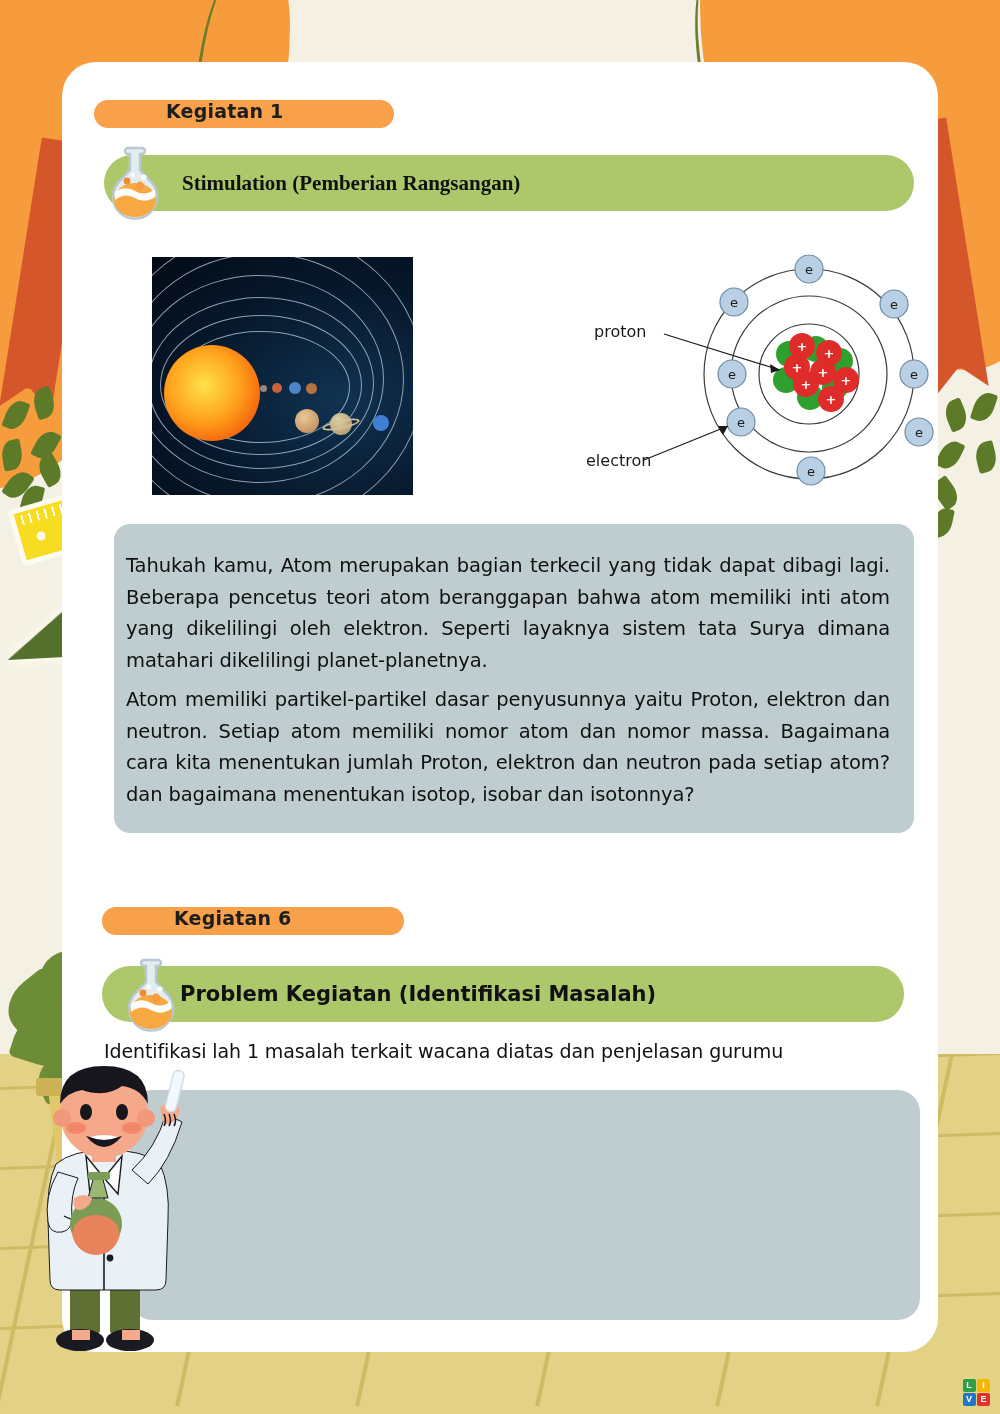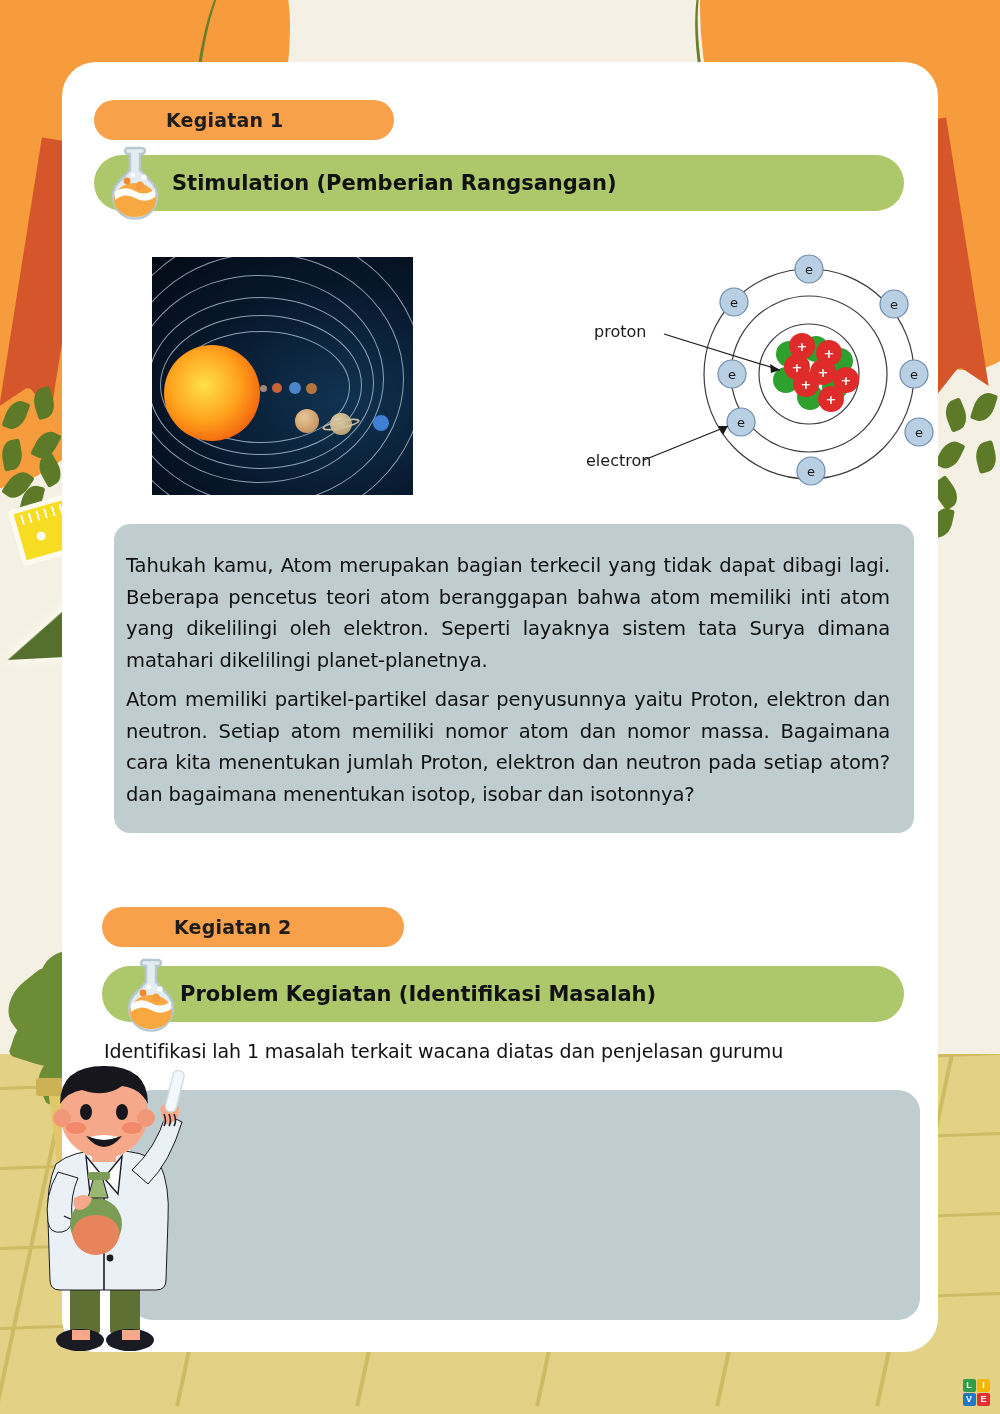--- a/index.html
+++ b/index.html
@@ -106,22 +106,22 @@
 
   
   .card {
     position:absolute; left:62px; top:62px; width:876px; height:1290px;
     background:#ffffff; border-radius:34px;
     box-shadow:0 0 0 0 rgba(0,0,0,0);
   }
 
   
   .pill-orange {
-    position:absolute; height:40px; background:#f9a14a;
-    border-radius:20px; display:flex; align-items:center;
+    position:absolute; height:28px; background:#f9a14a;
+    border-radius:20px; display:flex; align-items:flex-start;
     color:#1d1d1d; font-weight:700; font-size:19px; letter-spacing:.2px;
     padding-left:72px;
   }
 
   .bar-green {
     position:absolute; height:56px; background:#adc76b;
     border-radius:28px; display:flex; align-items:center;
     padding-left:78px; color:#111; font-weight:700; font-size:21px;
   }
 
@@ -249,21 +249,21 @@
   <div class="pot"></div>
   <div class="pot-rim"></div>
 </div>
 
 <div class="card"></div>
 
 <div class="pill-orange" style="left:94px; top:100px; width:300px;">
   <span>Kegiatan 1</span>
 </div>
 
-<div class="bar-green" style="left:94px; top:155px; width:810px;">
+<div class="bar-green" style="left:104px; top:155px; width:810px;font-family:Liberation Serif, serif;">
   <span>Stimulation (Pemberian Rangsangan)</span>
 </div>
 
 <svg class="flask" style="left:100px; top:144px;" viewBox="0 0 70 78">
   <path d="M28 4 h14 a3 3 0 0 1 0 6 h-2 v16 l13 14 a22 22 0 1 1 -36 0 l13 -14 v-16 h-2 a3 3 0 0 1 0 -6 z" fill="#e3ecf0" stroke="#b8c8d2" stroke-width="2.4"></path>
   <path d="M15 50 a22 22 0 0 0 40 0 a26 26 0 0 1 -40 0 z" fill="#f6a33c"></path>
   <ellipse cx="35" cy="56" rx="21" ry="17" fill="#f8a841"></ellipse>
   <path d="M15 48 q10 -7 20 -1 q10 6 20 -2 l0 8 q-10 7 -20 1 q-10 -6 -20 2 z" fill="#ffffff"></path>
   <circle cx="27" cy="37" r="3.4" fill="#f08a2e"></circle>
   <circle cx="40" cy="42" r="4.4" fill="#f79c3c"></circle>
@@ -352,21 +352,21 @@
     <text x="2" y="212" font-size="16" font-family="DejaVu Sans, sans-serif" fill="#1a1a1a">electron</text>
   </svg>
 </div>
 
 <div class="textbox" style="left:114px; top:524px; width:800px;padding-left:12px;">
   <p>Tahukah kamu, Atom merupakan bagian terkecil yang tidak dapat dibagi lagi. Beberapa pencetus teori atom beranggapan bahwa atom memiliki inti atom yang dikelilingi oleh elektron. Seperti layaknya sistem tata Surya dimana matahari dikelilingi planet-planetnya.</p>
   <p>Atom memiliki partikel-partikel dasar penyusunnya yaitu Proton, elektron dan neutron. Setiap atom memiliki nomor atom dan nomor massa. Bagaimana cara kita menentukan jumlah Proton, elektron dan neutron pada setiap atom? dan bagaimana menentukan isotop, isobar dan isotonnya?</p>
 </div>
 
 <div class="pill-orange" style="left:102px; top:907px; width:302px;">
-  <span>Kegiatan 2</span>
+  <span>Kegiatan 6</span>
 </div>
 
 <div class="bar-green" style="left:102px; top:966px; width:802px;">
   <span>Problem Kegiatan (Identifikasi Masalah)</span>
 </div>
 
 <svg class="flask" style="left:116px; top:956px;" viewBox="0 0 70 78">
   <path d="M28 4 h14 a3 3 0 0 1 0 6 h-2 v16 l13 14 a22 22 0 1 1 -36 0 l13 -14 v-16 h-2 a3 3 0 0 1 0 -6 z" fill="#e3ecf0" stroke="#b8c8d2" stroke-width="2.4"></path>
   <path d="M15 50 a22 22 0 0 0 40 0 a26 26 0 0 1 -40 0 z" fill="#f6a33c"></path>
   <ellipse cx="35" cy="56" rx="21" ry="17" fill="#f8a841"></ellipse>

